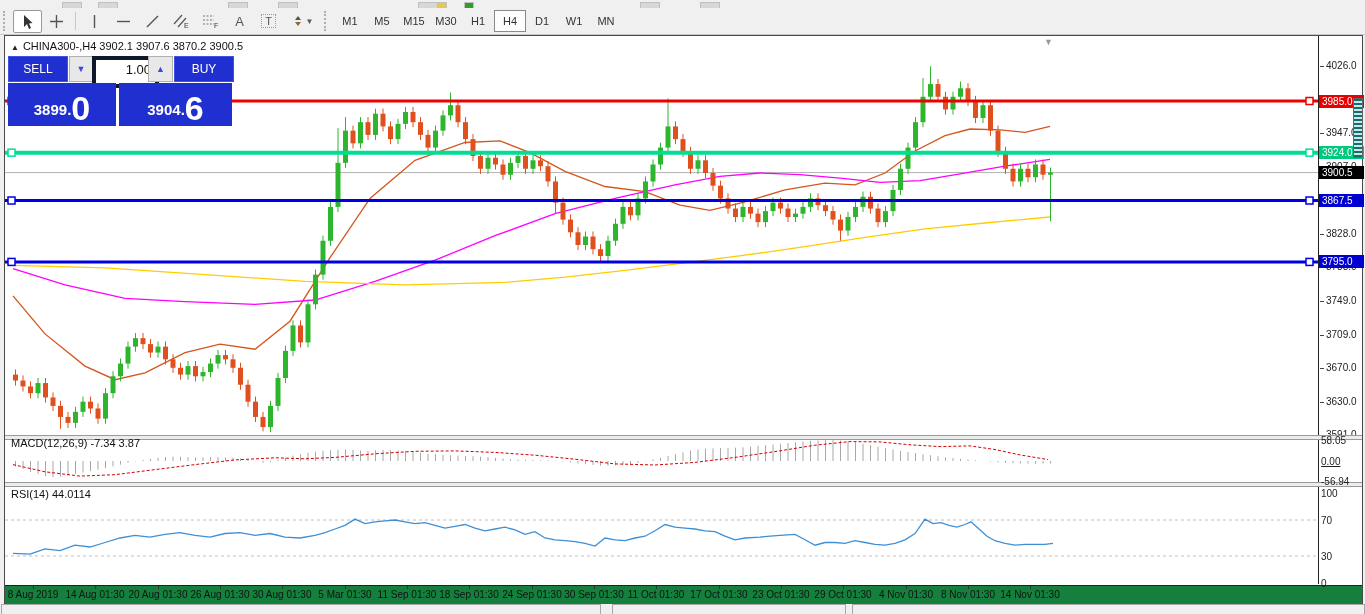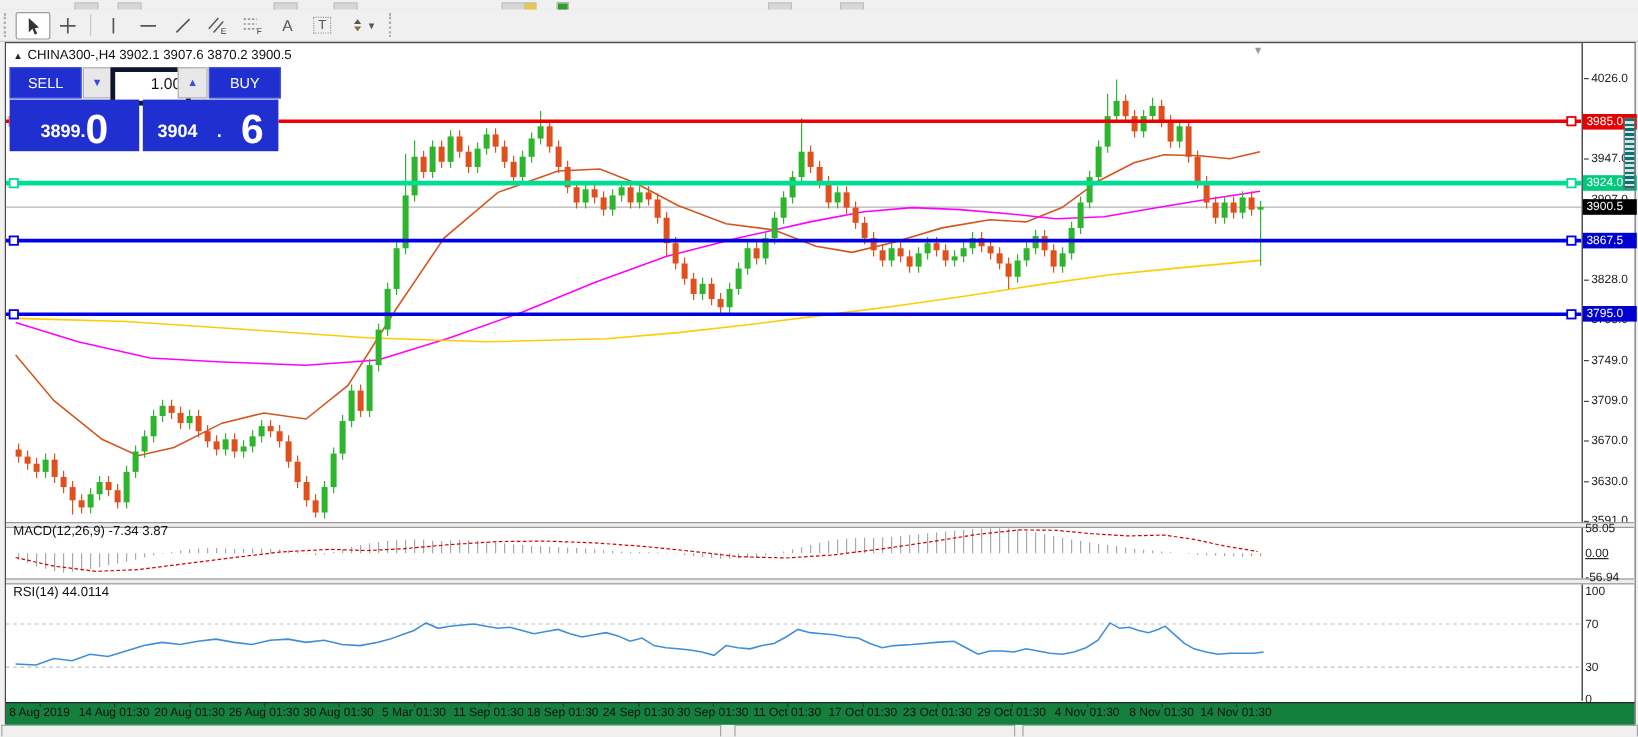--- a/index.html
+++ b/index.html
@@ -47,21 +47,21 @@
   .tp-btn{position:absolute;top:0;height:24px;background:#2030d0;color:#fff;font-size:12px;
           display:flex;align-items:center;justify-content:center;border:1px solid #4050e0;}
   #tp-sell{left:0;width:58px;} #tp-buy{left:166px;width:58px;}
   .tp-spin{position:absolute;top:0;height:24px;border:1px solid #b0b0b0;background:#e8e8e8;color:#3a4ae0;
            display:flex;align-items:center;justify-content:center;font-size:9px;}
   #vol-down{left:61px;width:22px;} #vol-up{left:140px;width:23px;}
   #vol-box{position:absolute;left:84px;top:0;width:55px;height:22px;border:4px solid #0f172a;background:#fff;
            font-size:13px;text-align:right;padding:2px 4px 0 0;color:#111;}
   .tp-price{position:absolute;top:27px;height:40px;background:#2030d0;color:#fff;display:flex;
             align-items:flex-end;justify-content:center;padding-bottom:3px;}
-  #tp-price-sell{left:0;width:108px;} #tp-price-buy{left:111px;width:113px;gap:16px;}
+  #tp-price-sell{left:0;width:108px;} #tp-price-buy{left:111px;width:113px;}
   .pp{font-size:15px;font-weight:bold;line-height:26px;}
   .pdot{font-size:15px;font-weight:bold;line-height:26px;}
   .pbig{font-size:34px;font-weight:bold;line-height:30px;}
   
   #annotation{position:absolute;left:864px;top:271px;font-size:30px;font-weight:bold;z-index:6;letter-spacing:1px;}
   
   #shift-marker{position:absolute;left:1039px;top:1px;font-size:9px;color:#9a9a9a;z-index:6;}
   #mini-scroll{position:absolute;left:1348px;top:62px;width:8px;height:58px;z-index:8;border:1px solid #666;
      background:repeating-linear-gradient(180deg,#0e7070 0 2px,#cfe4e4 2px 4px);}
   
@@ -132,20 +132,31 @@
       <span style="font-size:11px;color:#555;border:1px dotted #999;padding:0 3px">T</span>
     </div>
     <div class="tbtn" style="width:36px">
       <svg width="14" height="14" viewBox="0 0 14 14">
           <path d="M4 6 L7 2 L10 6 Z" fill="#555"></path>
           <path d="M4 8 L7 12 L10 8 Z" fill="#8a6a3a"></path>
         </svg>
       <span class="caret">▼</span>
     </div>
     <div class="grip"></div>
+    <div id="tf-group" style="display:flex;align-items:center">
+        <div class="tfbtn">M1</div>
+        <div class="tfbtn">M5</div>
+        <div class="tfbtn">M15</div>
+        <div class="tfbtn">M30</div>
+        <div class="tfbtn">H1</div>
+        <div class="tfbtn active">H4</div>
+        <div class="tfbtn">D1</div>
+        <div class="tfbtn">W1</div>
+        <div class="tfbtn">MN</div>
+      </div>
   </div>
 
   <div id="chart-window">
     <svg id="chart-svg" width="1313" height="549">
         <line x1="0" y1="136.57150000000001" x2="1313" y2="136.57150000000001" stroke="#B4B4B4" stroke-width="1"></line>
         <polyline points="8,259.8 40,297.9 80,330.1 110,343.7 140,336.9 180,316.6 215,308.1 250,313.2 285,285.2 325,221.7 365,162.4 410,124.3 460,106.5 495,104.8 525,116.7 560,135.3 600,150.5 640,155.6 675,169.2 705,174.3 740,165.8 780,153.9 820,147.2 850,148.9 880,137.0 910,115.0 940,99.7 965,93.0 995,93.8 1020,96.3 1045,90.4" fill="none" stroke="#D4551E" stroke-width="1.3"></polyline>
         <polyline points="8,232.7 60,248.8 120,262.4 180,265.7 250,268.3 310,264.0 370,245.4 430,224.2 490,199.7 550,177.7 610,162.4 670,148.9 715,140.4 755,137.0 795,138.7 835,142.1 875,146.3 915,144.6 955,137.8 1000,130.2 1045,123.4" fill="none" stroke="#FF00FF" stroke-width="1.3"></polyline>
         <polyline points="8,229.3 100,231.9 200,238.6 300,245.4 400,248.8 500,246.3 560,241.2 620,234.4 680,226.8 740,219.2 800,210.7 860,201.4 920,192.9 980,187.0 1045,181.0" fill="none" stroke="#FFCC00" stroke-width="1.3"></polyline>
         <line x1="10.5" y1="333.49899999999997" x2="10.5" y2="349.592" stroke="#E0501E" stroke-width="1"></line>
         <rect x="8" y="338.581" width="5" height="5.928999999999974" fill="#E0501E"></rect>

